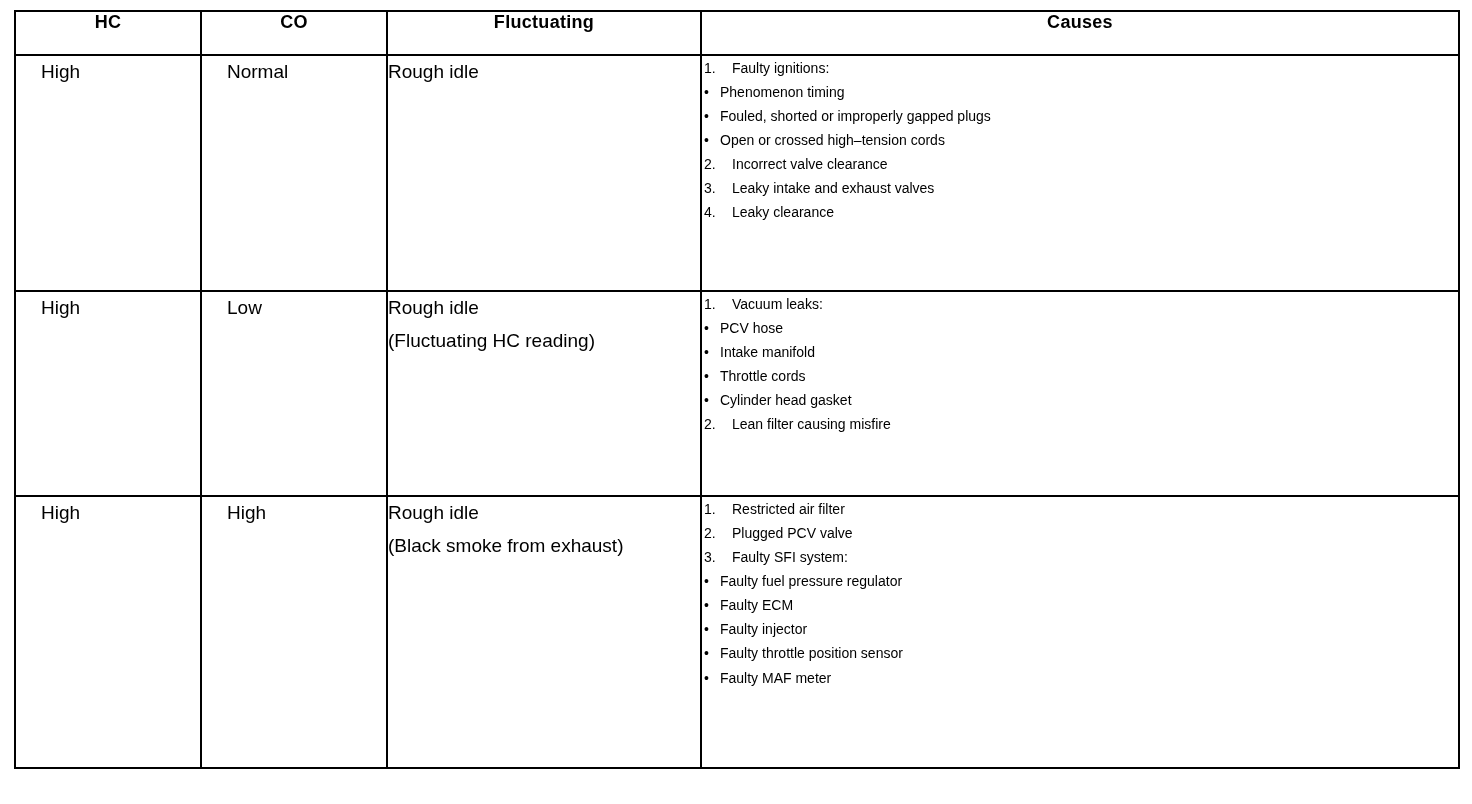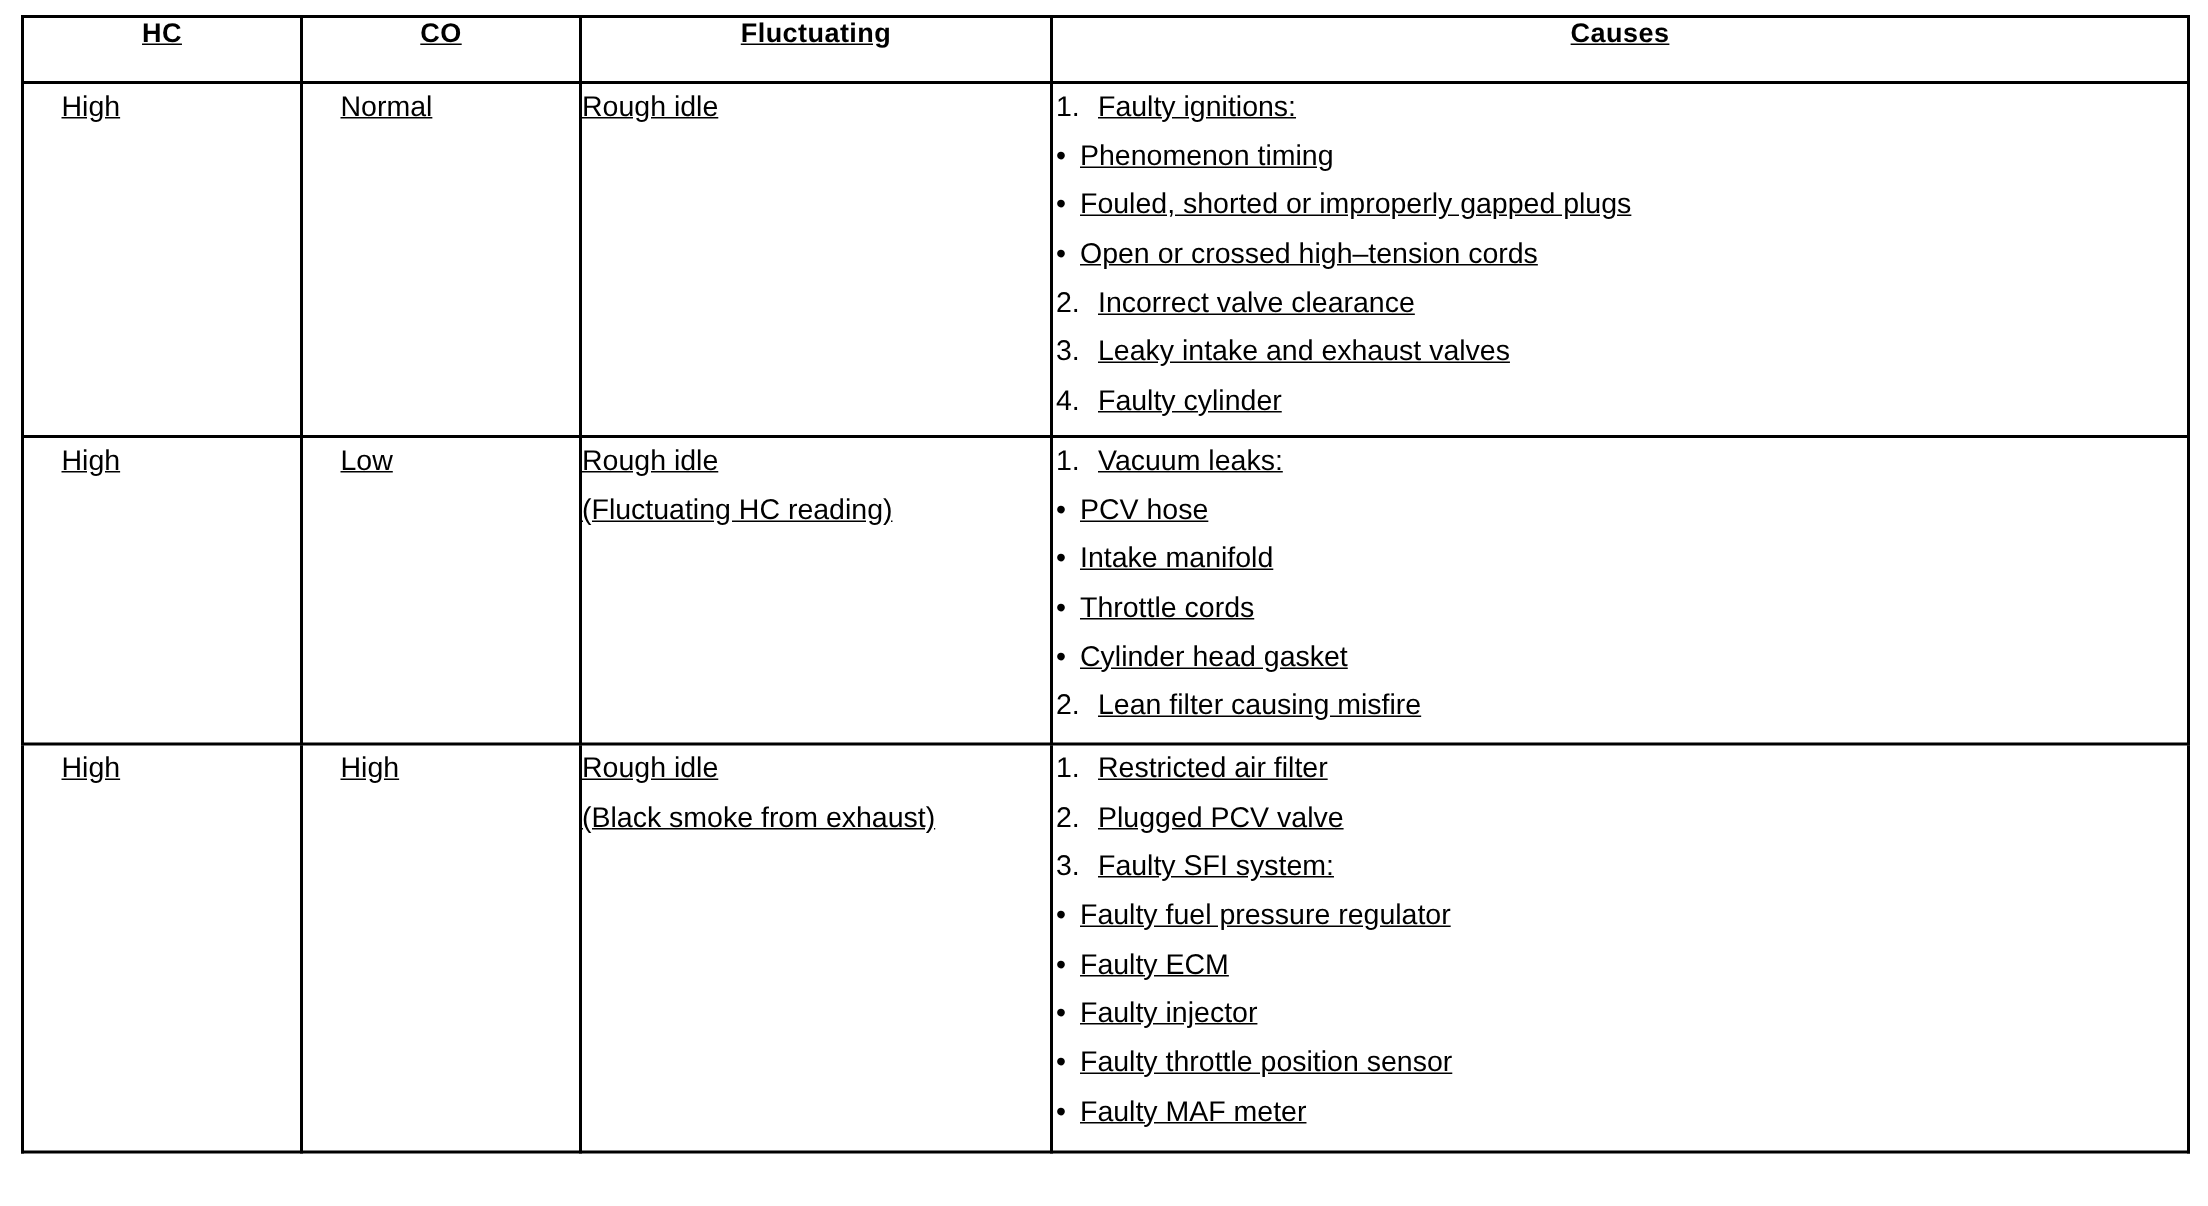--- a/index.html
+++ b/index.html
@@ -20,21 +20,20 @@
     height: 804px;
     box-sizing: border-box;
   }
   table.diag {
     position: absolute;
     left: 14px;
     top: 10px;
     width: 1444px;
     border-collapse: collapse;
     table-layout: fixed;
-    text-decoration: underline;
   }
   table.diag td, table.diag th {
     border: 2px solid #000000;
     vertical-align: top;
     padding: 0;
   }
   thead th {
     height: 42px;
     font-size: 18px;
     font-weight: bold;
@@ -57,21 +56,21 @@
   }
   .phen-line {
     white-space: nowrap;
   }
   ul.causes {
     list-style: none;
     margin: 0;
     padding: 0;
   }
   ul.causes li {
-    font-size: 19px;
+    font-size: 14px;
     line-height: 1.72;
     white-space: nowrap;
   }
   li.num {
     padding-left: 2px;
   }
   li.num .n {
     display: inline-block;
     width: 28px;
   }
@@ -114,21 +113,21 @@
           <div class="phen-line">Rough idle</div>
         </td>
         <td class="cell">
           <ul class="causes">
             <li class="num"><span class="n">1.</span><span>Faulty ignitions:</span></li>
             <li class="bullet"><span class="b">•</span><span>Phenomenon timing</span></li>
             <li class="bullet"><span class="b">•</span><span>Fouled, shorted or improperly gapped plugs</span></li>
             <li class="bullet"><span class="b">•</span><span>Open or crossed high–tension cords</span></li>
             <li class="num"><span class="n">2.</span><span>Incorrect valve clearance</span></li>
             <li class="num"><span class="n">3.</span><span>Leaky intake and exhaust valves</span></li>
-            <li class="num"><span class="n">4.</span><span>Faulty cylinder</span></li>
+            <li class="num"><span class="n">4.</span><span>Leaky clearance</span></li>
           </ul>
         </td>
       </tr>
 
       <tr class="row2">
         <td class="cell simple">High</td>
         <td class="cell simple">Low</td>
         <td class="cell">
           <div class="phen-line">Rough idle</div>
           <div class="phen-line">(Fluctuating HC reading)</div>

